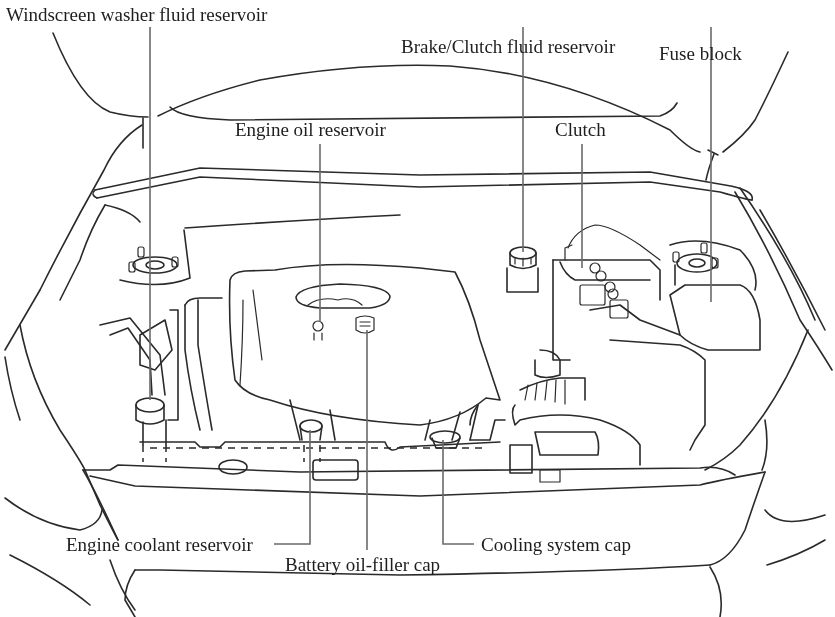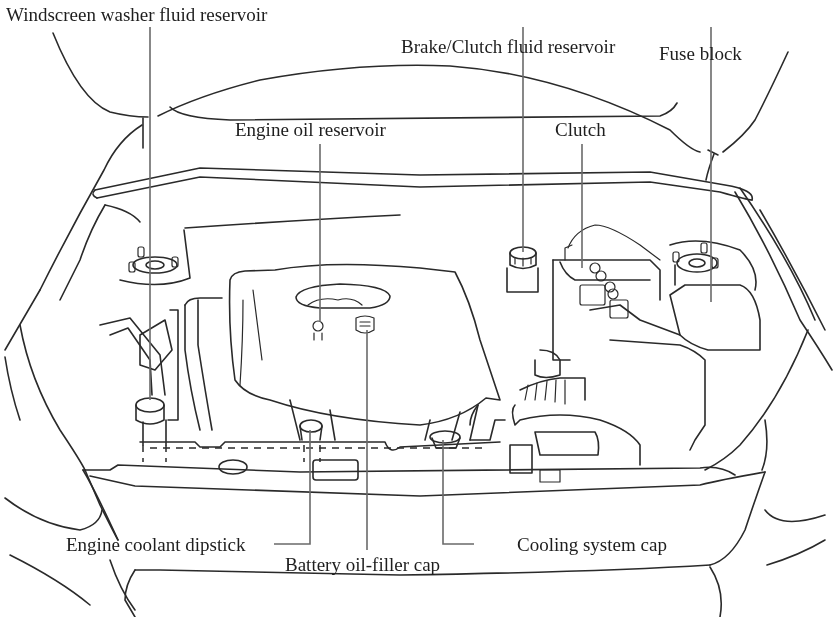--- a/index.html
+++ b/index.html
@@ -196,16 +196,16 @@
     <line class="leader" x1="367" y1="330" x2="367" y2="550"></line>
     <polyline class="leader" points="443,440 443,544 474,544"></polyline>
   </g>
 </svg>
 
 <div class="lbl" style="left:6px;top:4px;">Windscreen washer fluid reservoir</div>
 <div class="lbl" style="left:401px;top:4px;margin-top:32px;">Brake/Clutch fluid reservoir</div>
 <div class="lbl" style="left:659px;top:20px;margin-top:23px;">Fuse block</div>
 <div class="lbl" style="left:235px;top:119px;">Engine oil reservoir</div>
 <div class="lbl" style="left:555px;top:119px;">Clutch</div>
-<div class="lbl" style="left:66px;top:534px;">Engine coolant dipstick</div>
+<div class="lbl" style="left:66px;top:534px;">Engine coolant reservoir</div>
 <div class="lbl" style="left:285px;top:554px;">Battery oil-filler cap</div>
-<div class="lbl" style="left:481px;top:534px;margin-left:36px;">Cooling system cap</div>
+<div class="lbl" style="left:481px;top:534px;">Cooling system cap</div>
 </div>
 
 </body></html>

